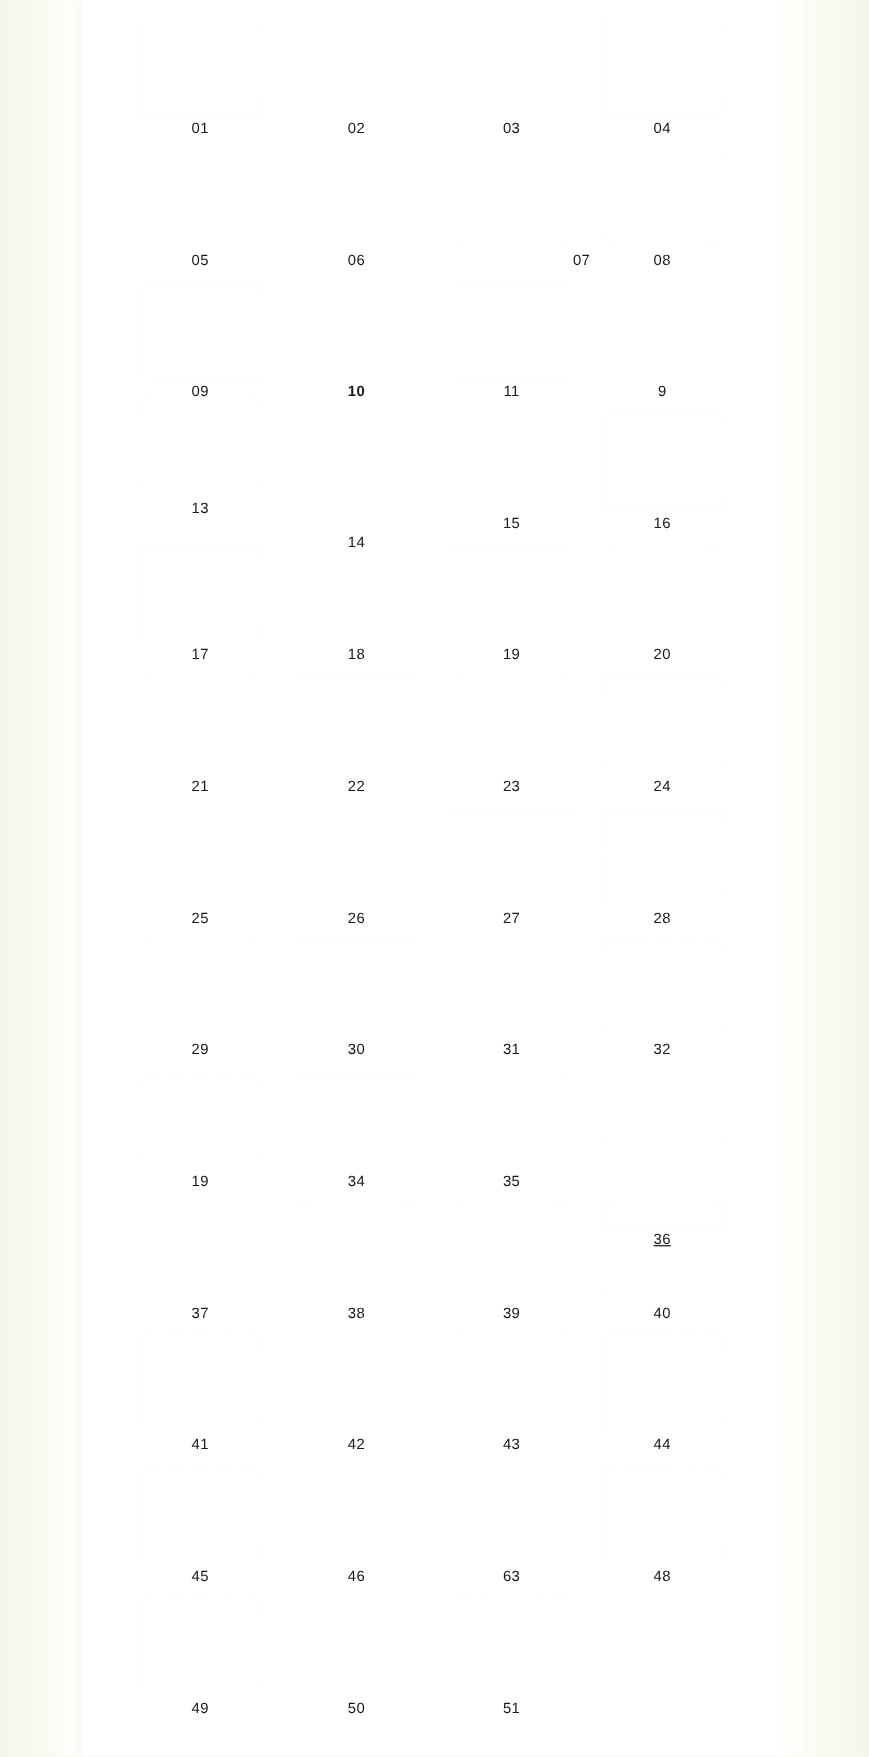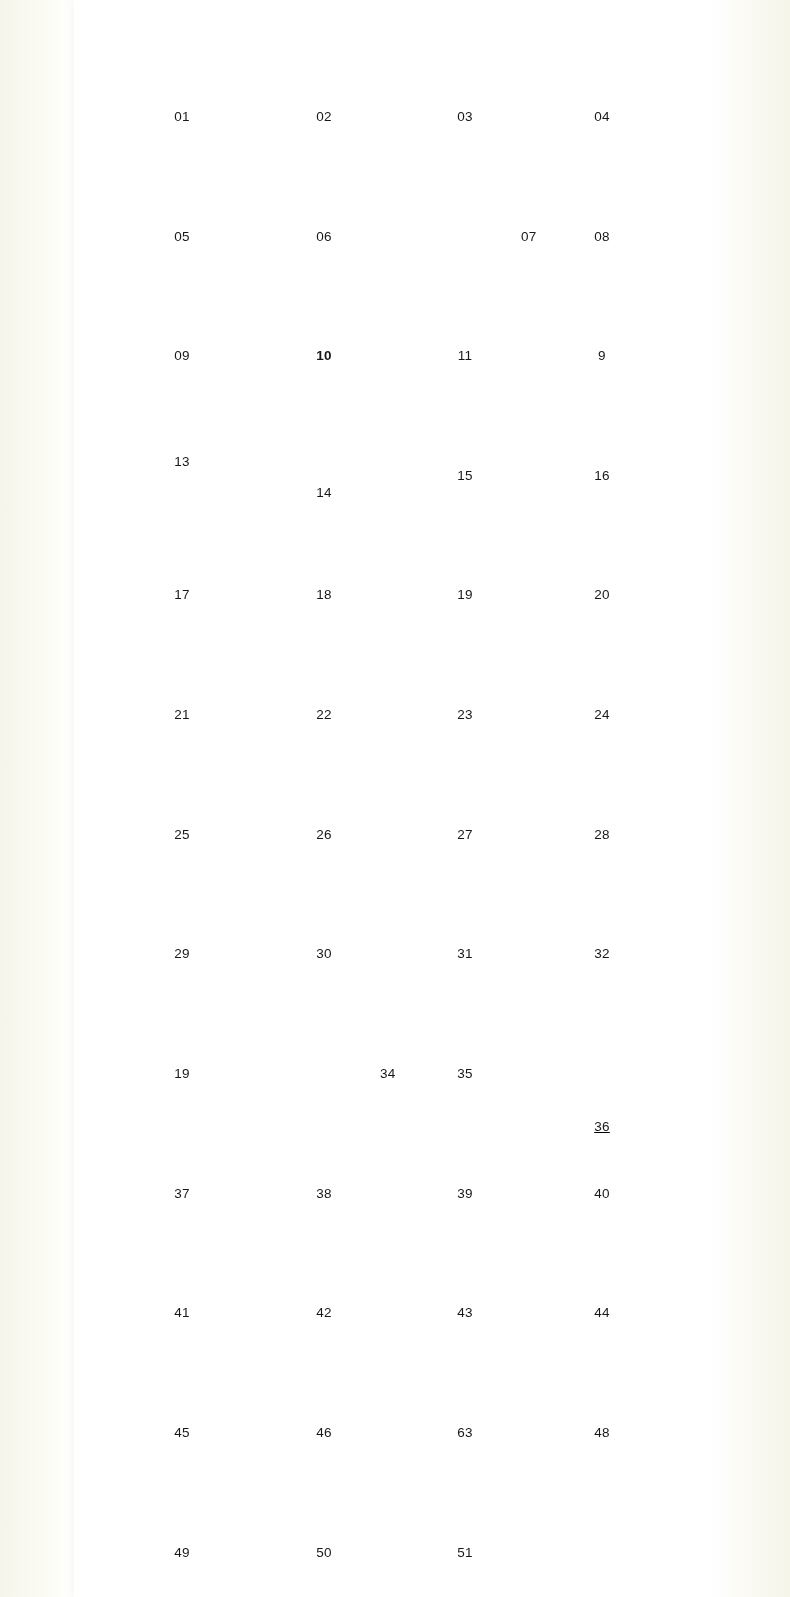--- a/index.html
+++ b/index.html
@@ -314,21 +314,21 @@
         <div class="fabric" style="background: rgb(93, 107, 98);"></div>
       </div>
       <div class="swatch-label">32</div>
     </div>
     <div class="swatch-cell" style="left: 36.5px; top: 975px;">
       <div class="swatch-chip" style="width: 110px; height: 86px;">
         <div class="fabric" style="background: rgb(116, 106, 93);"></div>
       </div>
       <div class="swatch-label">19</div>
     </div>
-    <div class="swatch-cell" style="left: 178.5px; top: 975px; text-align: right;">
+    <div class="swatch-cell" style="left: 178.5px; top: 975px;">
       <div class="swatch-chip" style="width: 110px; height: 86px;">
         <div class="fabric" style="background: rgb(22, 26, 51);"></div>
       </div>
       <div class="swatch-label">34</div>
     </div>
     <div class="swatch-cell" style="left: 319.5px; top: 975px;">
       <div class="swatch-chip" style="width: 110px; height: 86px;">
         <div class="fabric" style="background: rgb(147, 176, 188);"></div>
       </div>
       <div class="swatch-label">35</div>

